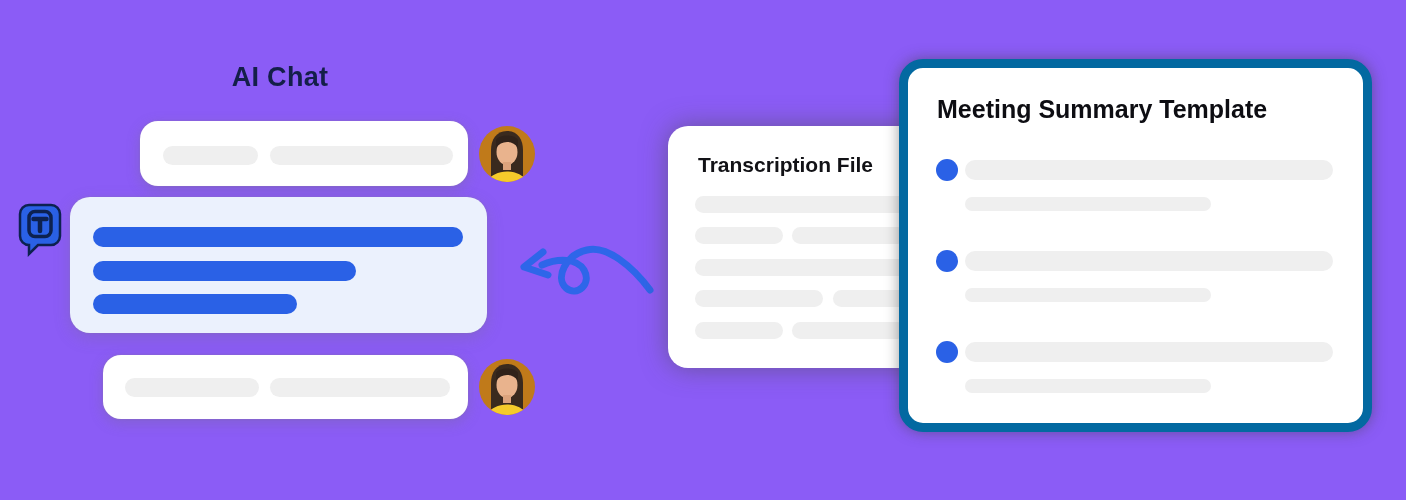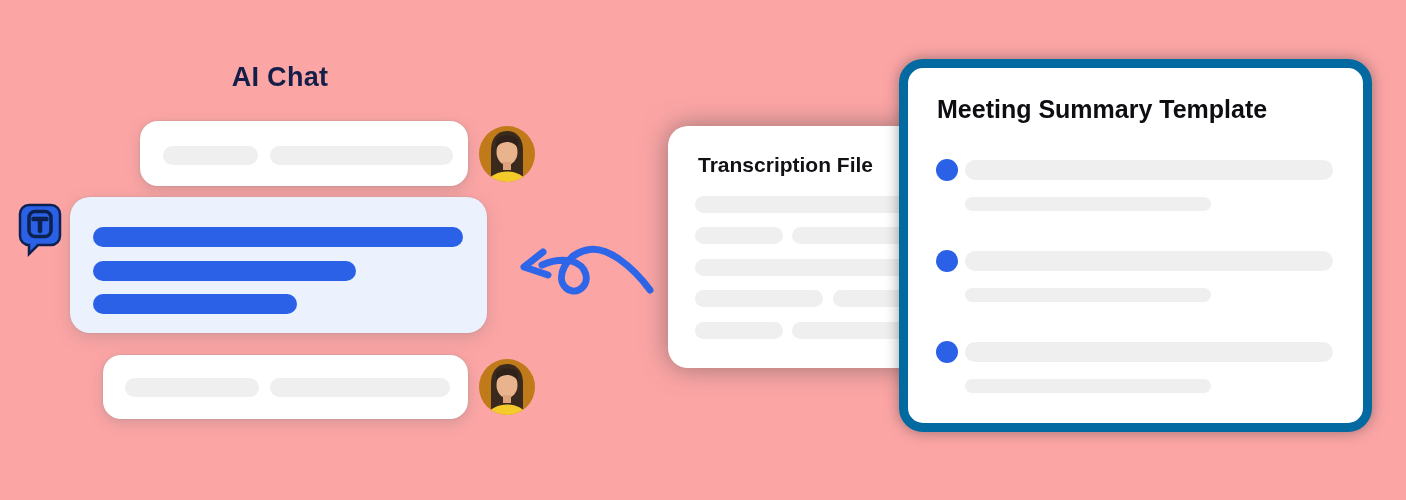--- a/index.html
+++ b/index.html
@@ -1,18 +1,18 @@
 <!DOCTYPE html>
 <html><head>
 <meta charset="utf-8">
 <style>
   html,body { margin:0; padding:0; background:#000; }
   .stage {
     position:relative; width:1406px; height:500px;
-    background:#fca5a5; overflow:hidden;
+    background:#8b5cf6; overflow:hidden;
     font-family:"Liberation Sans", sans-serif;
   }
 
   
   .chat-title {
     position:absolute; left:205px; top:62px; width:150px;
     text-align:center; font-size:27px; font-weight:bold;
     color:#141F49; letter-spacing:.3px;
   }
   .bubble {

